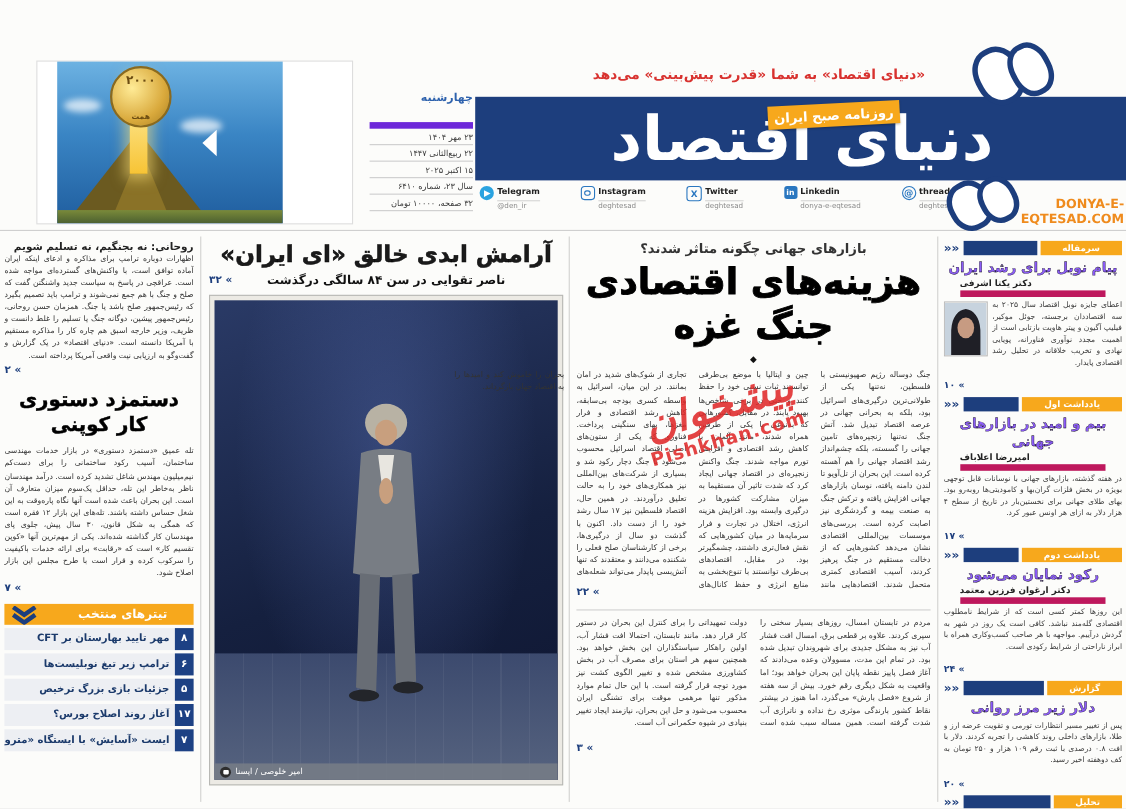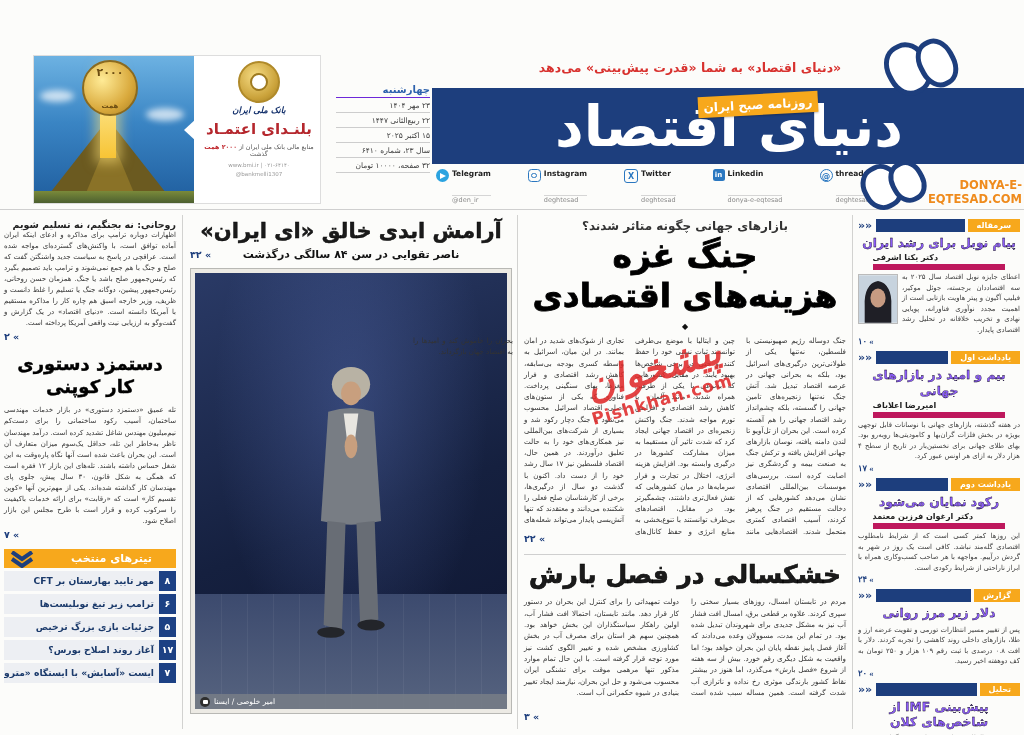--- a/index.html
+++ b/index.html
@@ -12,45 +12,45 @@
   .slogan{position:absolute;left:520px;top:60px;width:340px;text-align:center;color:#d8322f;font-weight:bold;font-size:12.5px;}
   .badge{position:absolute;left:698px;top:94px;width:120px;height:21px;background:#f7a81c;color:#fff;font-weight:bold;
          font-size:12px;display:flex;align-items:center;justify-content:center;transform:rotate(-3deg);z-index:3;
          box-shadow:0 1px 2px rgba(0,0,0,.25);}
   .swash{position:absolute;border:5px solid #1d3e7d;background:#fff;border-radius:45%;z-index:1;}
   .sw1{left:886px;top:42px;width:34px;height:44px;transform:rotate(-28deg);}
   .sw2{left:918px;top:38px;width:28px;height:40px;transform:rotate(-28deg);}
   .sw3{left:862px;top:164px;width:30px;height:36px;transform:rotate(-28deg);}
   .sw4{left:890px;top:160px;width:25px;height:33px;transform:rotate(-28deg);}
   .dates{position:absolute;left:336px;top:84px;width:94px;font-size:7.5px;color:#3a3a3a;text-align:right;}
-  .dates .weekday{color:#2e62ad;font-weight:bold;font-size:10px;padding-bottom:2px;border-bottom:1px solid #6d28d9;}
+  .dates .weekday{color:#2e62ad;font-weight:bold;font-size:10px;padding-bottom:16px;border-bottom:6px solid #6d28d9;}
   .dates .row{padding:3px 0 2px;border-bottom:1px solid #cdcdcd;}
   .social{position:absolute;left:436px;top:169px;width:434px;height:32px;display:flex;direction:ltr;
           justify-content:space-between;align-items:flex-start;}
   .soc-item{display:flex;align-items:flex-start;gap:3px;direction:ltr;}
   .soc-txt{display:flex;flex-direction:column;}
   .soc-name{font-weight:bold;font-size:7.5px;color:#222;line-height:1.25;}
-  .soc-handle{font-size:6.5px;color:#8a8a8a;line-height:1.25;border-top:1px solid #d5d5d5;margin-top:17px;}
+  .soc-handle{font-size:6.5px;color:#8a8a8a;line-height:1.25;border-top:1px solid #d5d5d5;margin-top:4px;}
   .icn-tg{width:13px;height:13px;border-radius:50%;background:#2ba3e0;position:relative;flex:0 0 auto;}
   .icn-tg::after{content:"";position:absolute;left:3.5px;top:3.5px;border-left:6px solid #fff;
                  border-top:3px solid transparent;border-bottom:3px solid transparent;}
   .icn-ig{width:11px;height:11px;border:1.4px solid #2a77c0;border-radius:3.5px;position:relative;flex:0 0 auto;}
   .icn-ig::after{content:"";position:absolute;left:2.6px;top:2.6px;width:3.6px;height:3.6px;border:1.2px solid #2a77c0;border-radius:50%;}
   .icn-x{width:12px;height:12px;border:1.2px solid #2a77c0;border-radius:3px;color:#2a77c0;font-size:8px;font-weight:bold;
          display:flex;align-items:center;justify-content:center;flex:0 0 auto;}
   .icn-in{width:12px;height:12px;background:#2a77c0;border-radius:2.5px;color:#fff;font-size:7px;font-weight:bold;
           display:flex;align-items:center;justify-content:center;flex:0 0 auto;}
   .icn-th{width:13px;height:13px;border:1.4px solid #2a77c0;border-radius:50%;color:#2a77c0;font-size:8.5px;font-weight:bold;
           display:flex;align-items:center;justify-content:center;flex:0 0 auto;box-sizing:border-box;}
   .website{position:absolute;left:880px;top:178px;width:142px;text-align:right;color:#ef8b1d;font-weight:bold;
            font-size:11.5px;direction:ltr;z-index:4;}
   
   .ad{position:absolute;left:33px;top:55px;width:286px;height:147px;border:1px solid #ddd;background:#fff;}
-  .ad-art{position:absolute;left:0;top:0;width:160px;height:100%;overflow:hidden;
-          background:linear-gradient(180deg,#6db2e2 0%,#3a85c4 45%,#1f5d9e 100%);}
+  .ad-art{position:absolute;left:18px;top:0;width:160px;height:100%;overflow:hidden;
+          background:linear-gradient(180deg,#6db2e2 0%,#3a85c4 45%,#1f5d9e 100%);padding-left:45px;}
   .cloud{position:absolute;background:rgba(255,255,255,.7);border-radius:50%;filter:blur(3px);}
   .mtn{position:absolute;bottom:10px;left:16px;width:0;height:0;border-left:58px solid transparent;
        border-right:58px solid transparent;border-bottom:74px solid #6b5a20;}
   .mtn2{position:absolute;bottom:10px;left:52px;width:0;height:0;border-left:24px solid transparent;
         border-right:24px solid transparent;border-bottom:58px solid #8a7227;}
   .beam{position:absolute;left:66px;top:16px;width:16px;height:86px;background:linear-gradient(180deg,#fff3b0,#f7c435);
         box-shadow:0 0 12px 5px rgba(255,225,120,.55);}
   .ground{position:absolute;bottom:0;left:0;width:100%;height:12px;background:linear-gradient(180deg,#7a8a3a,#4c6030);}
   .coin{position:absolute;left:48px;top:4px;width:52px;height:52px;border-radius:50%;border:2px solid #8a6a1f;
         background:radial-gradient(circle at 35% 35%,#ffeb96,#d9a93c 62%,#a97f22);display:flex;flex-direction:column;
@@ -117,29 +117,29 @@
   .wm-fa{font-size:38px;font-weight:bold;font-style:italic;line-height:1;}
   .wm-en{font-size:17px;font-weight:bold;letter-spacing:1px;direction:ltr;}
   .mn-sep{border:none;border-top:1px solid #cfcfcf;margin:9px 0 5px;}
   .dr-title{text-align:center;font-size:25px;font-weight:bold;margin:2px 0 7px;-webkit-text-stroke:.6px #000;}
   .dr-body{position:relative;column-count:2;column-gap:12px;font-size:7.1px;line-height:1.6;text-align:justify;color:#333;height:128px;}
   .dr-ref{position:absolute;left:0;bottom:0;}
   
   .col-right{position:absolute;left:858px;top:219px;width:162px;}
   .sec{margin-bottom:5px;}
   .sec-head{display:flex;align-items:center;height:13px;margin-bottom:4px;}
-  .sec-label{background:#f7a81c;color:#fff;font-size:8px;font-weight:bold;padding:0 9px;height:13px;display:flex;
+  .sec-label{background:#f7a81c;color:#fff;font-size:8px;font-weight:bold;padding:0 20px;height:13px;display:flex;
              align-items:center;flex:0 0 auto;}
   .sec-bar{flex:1;height:13px;background:#1d3e7d;margin-left:4px;margin-right:3px;}
   .sec-chev{color:#1d3e7d;font-weight:bold;font-size:11px;line-height:13px;flex:0 0 auto;}
   .sec-title{text-align:center;font-weight:bold;font-size:12.3px;color:#8b5cf6;line-height:1.25;-webkit-text-stroke:.3px #000;}
   .sec-author{text-align:left;font-size:8px;font-weight:bold;color:#222;margin:2px auto 2px;padding-bottom:2px;
               border-bottom:6px solid #be185d;width:82%;}
   .sec-body{font-size:6.9px;line-height:1.52;text-align:justify;color:#3a3a3a;overflow:hidden;}
-  .sec-ref{font-size:8.5px;margin-top:1px;font-family:Liberation Serif, serif;}
+  .sec-ref{font-size:8.5px;margin-top:11px;}
   .sec-photo{float:left;width:38px;height:48px;margin:2px 4px 2px 0;border:1px solid #bbb;overflow:hidden;flex:0 0 auto;}
 </style>
 </head>
 <body>
 
 <div class="page">
 
   <div class="slogan">«دنیای اقتصاد» به شما «قدرت پیش‌بینی» می‌دهد</div>
   <div class="band"></div>
   <div class="swash sw1"></div>
@@ -204,34 +204,20 @@
       <div class="mtn"></div>
       <div class="mtn2"></div>
       <div class="beam"></div>
       <div class="ground"></div>
       <div class="coin">
         <span class="coin-val">۲۰۰۰</span>
         <span class="coin-unit">همت</span>
       </div>
     </div>
     <div class="ad-notch"></div>
-    <div class="ad-info">
-      <div class="bank-logo"></div>
-      <div class="bank-script">بانک ملی ایران</div>
-      <div class="ad-title">بلنـدای اعتمـاد</div>
-      <div class="ad-sub">
-        <span>منابع مالی بانک ملی ایران از</span>
-        <b>۲۰۰۰ همت</b>
-        <span>گذشت</span>
-      </div>
-      <div class="ad-contact">
-        <div>www.bmi.ir | ۰۲۱-۶۴۱۴۰</div>
-        <div>@bankmelli1307</div>
-      </div>
-    </div>
   </div>
 
   <div class="hrule-top"></div>
   <div class="vrule vr1"></div>
   <div class="vrule vr2"></div>
   <div class="vrule vr3"></div>
 
   <div class="col-left">
     <div class="kicker-sm">روحانی: نه بجنگیم، نه تسلیم شویم</div>
     <div class="body-sm">اظهارات دوباره ترامپ برای مذاکره و ادعای اینکه ایران آماده توافق است، با واکنش‌های گسترده‌ای مواجه شده است. عراقچی در پاسخ به سیاست جدید واشنگتن گفت که صلح و جنگ با هم جمع نمی‌شوند و ترامپ باید تصمیم بگیرد که رئیس‌جمهور صلح باشد یا جنگ. همزمان حسن روحانی، رئیس‌جمهور پیشین، دوگانه جنگ یا تسلیم را غلط دانست و ظریف، وزیر خارجه اسبق هم چاره کار را مذاکره مستقیم با آمریکا دانسته است. «دنیای اقتصاد» در یک گزارش و گفت‌وگو به ارزیابی نیت واقعی آمریکا پرداخته است.</div>
@@ -302,34 +288,33 @@
           <span class="cam"></span>
           <span>امیر خلوصی / ایسنا</span>
         </div>
       </div>
     </div>
   </div>
 
   <div class="col-main">
     <div class="mn-kick">بازارهای جهانی چگونه متاثر شدند؟</div>
     <div class="mn-title">
+      <div>هزینه‌های اقتصادی</div>
       <div>جنگ غزه</div>
-      <div>هزینه‌های اقتصادی</div>
     </div>
     <div class="mn-diamond">◆</div>
     <div class="mn-body">
       <span>جنگ دوساله رژیم صهیونیستی با فلسطین، نه‌تنها یکی از طولانی‌ترین درگیری‌های اسرائیل بود، بلکه به بحرانی جهانی در عرصه اقتصاد تبدیل شد. آتش جنگ نه‌تنها زنجیره‌های تامین جهانی را گسسته، بلکه چشم‌انداز رشد اقتصاد جهانی را هم آهسته کرده است. این بحران از تل‌آویو تا لندن دامنه یافته، نوسان بازارهای جهانی افزایش یافته و ترکش جنگ به صنعت بیمه و گردشگری نیز اصابت کرده است. بررسی‌های موسسات بین‌المللی اقتصادی نشان می‌دهد کشورهایی که از دخالت مستقیم در جنگ پرهیز کردند، آسیب اقتصادی کمتری متحمل شدند. اقتصادهایی مانند چین و ایتالیا با موضع بی‌طرفی توانستند ثبات نسبی خود را حفظ کنند و حتی در برخی شاخص‌ها بهبود یابند. در مقابل، کشورهایی که به‌نوعی با یکی از طرفین همراه شدند، مانند آلمان، با کاهش رشد اقتصادی و افزایش تورم مواجه شدند. جنگ واکنش زنجیره‌ای در اقتصاد جهانی ایجاد کرد که شدت تاثیر آن مستقیما به میزان مشارکت کشورها در درگیری وابسته بود. افزایش هزینه انرژی، اختلال در تجارت و فرار سرمایه‌ها در میان کشورهایی که نقش فعال‌تری داشتند، چشمگیرتر بود. در مقابل، اقتصادهای بی‌طرف توانستند با تنوع‌بخشی به منابع انرژی و حفظ کانال‌های تجاری از شوک‌های شدید در امان بمانند. در این میان، اسرائیل به واسطه کسری بودجه بی‌سابقه، کاهش رشد اقتصادی و فرار مغزها، بهای سنگینی پرداخت. فناوری که یکی از ستون‌های اصلی اقتصاد اسرائیل محسوب می‌شود با جنگ دچار رکود شد و بسیاری از شرکت‌های بین‌المللی نیز همکاری‌های خود را به حالت تعلیق درآوردند. در همین حال، اقتصاد فلسطین نیز ۱۷ سال رشد خود را از دست داد. اکنون با گذشت دو سال از درگیری‌ها، برخی از کارشناسان صلح فعلی را شکننده می‌دانند و معتقدند که تنها آتش‌بسی پایدار می‌تواند شعله‌های بحران را خاموش کند و امیدها را به اقتصاد جهان بازگرداند.</span>
       <div class="wm">
         <div class="wm-fa">پیشخوان</div>
         <div class="wm-en">Pishkhan.com</div>
       </div>
       <div class="pref mn-ref"><span dir="ltr">۲۲ «</span></div>
     </div>
     <hr class="mn-sep">
-    <div class="dr-title">خشکسالی در فصل بارش</div>
     <div class="dr-body">
       <span>مردم در تابستان امسال، روزهای بسیار سختی را سپری کردند. علاوه بر قطعی برق، امسال افت فشار آب نیز به مشکل جدیدی برای شهروندان تبدیل شده بود. در تمام این مدت، مسوولان وعده می‌دادند که آغاز فصل پاییز نقطه پایان این بحران خواهد بود؛ اما واقعیت به شکل دیگری رقم خورد. بیش از سه هفته از شروع «فصل بارش» می‌گذرد، اما هنوز در بیشتر نقاط کشور بارندگی موثری رخ نداده و ناترازی آب شدت گرفته است. همین مساله سبب شده است دولت تمهیداتی را برای کنترل این بحران در دستور کار قرار دهد. مانند تابستان، احتمالا افت فشار آب، اولین راهکار سیاستگذاران این بخش خواهد بود. همچنین سهم هر استان برای مصرف آب در بخش کشاورزی مشخص شده و تغییر الگوی کشت نیز مورد توجه قرار گرفته است. با این حال تمام موارد مذکور تنها مرهمی موقت برای تشنگی ایران محسوب می‌شود و حل این بحران، نیازمند ایجاد تغییر بنیادی در شیوه حکمرانی آب است.</span>
       <div class="pref dr-ref"><span dir="ltr">۳ «</span></div>
     </div>
   </div>
 
   <div class="col-right">
 
     <div class="sec">
       <div class="sec-head">

